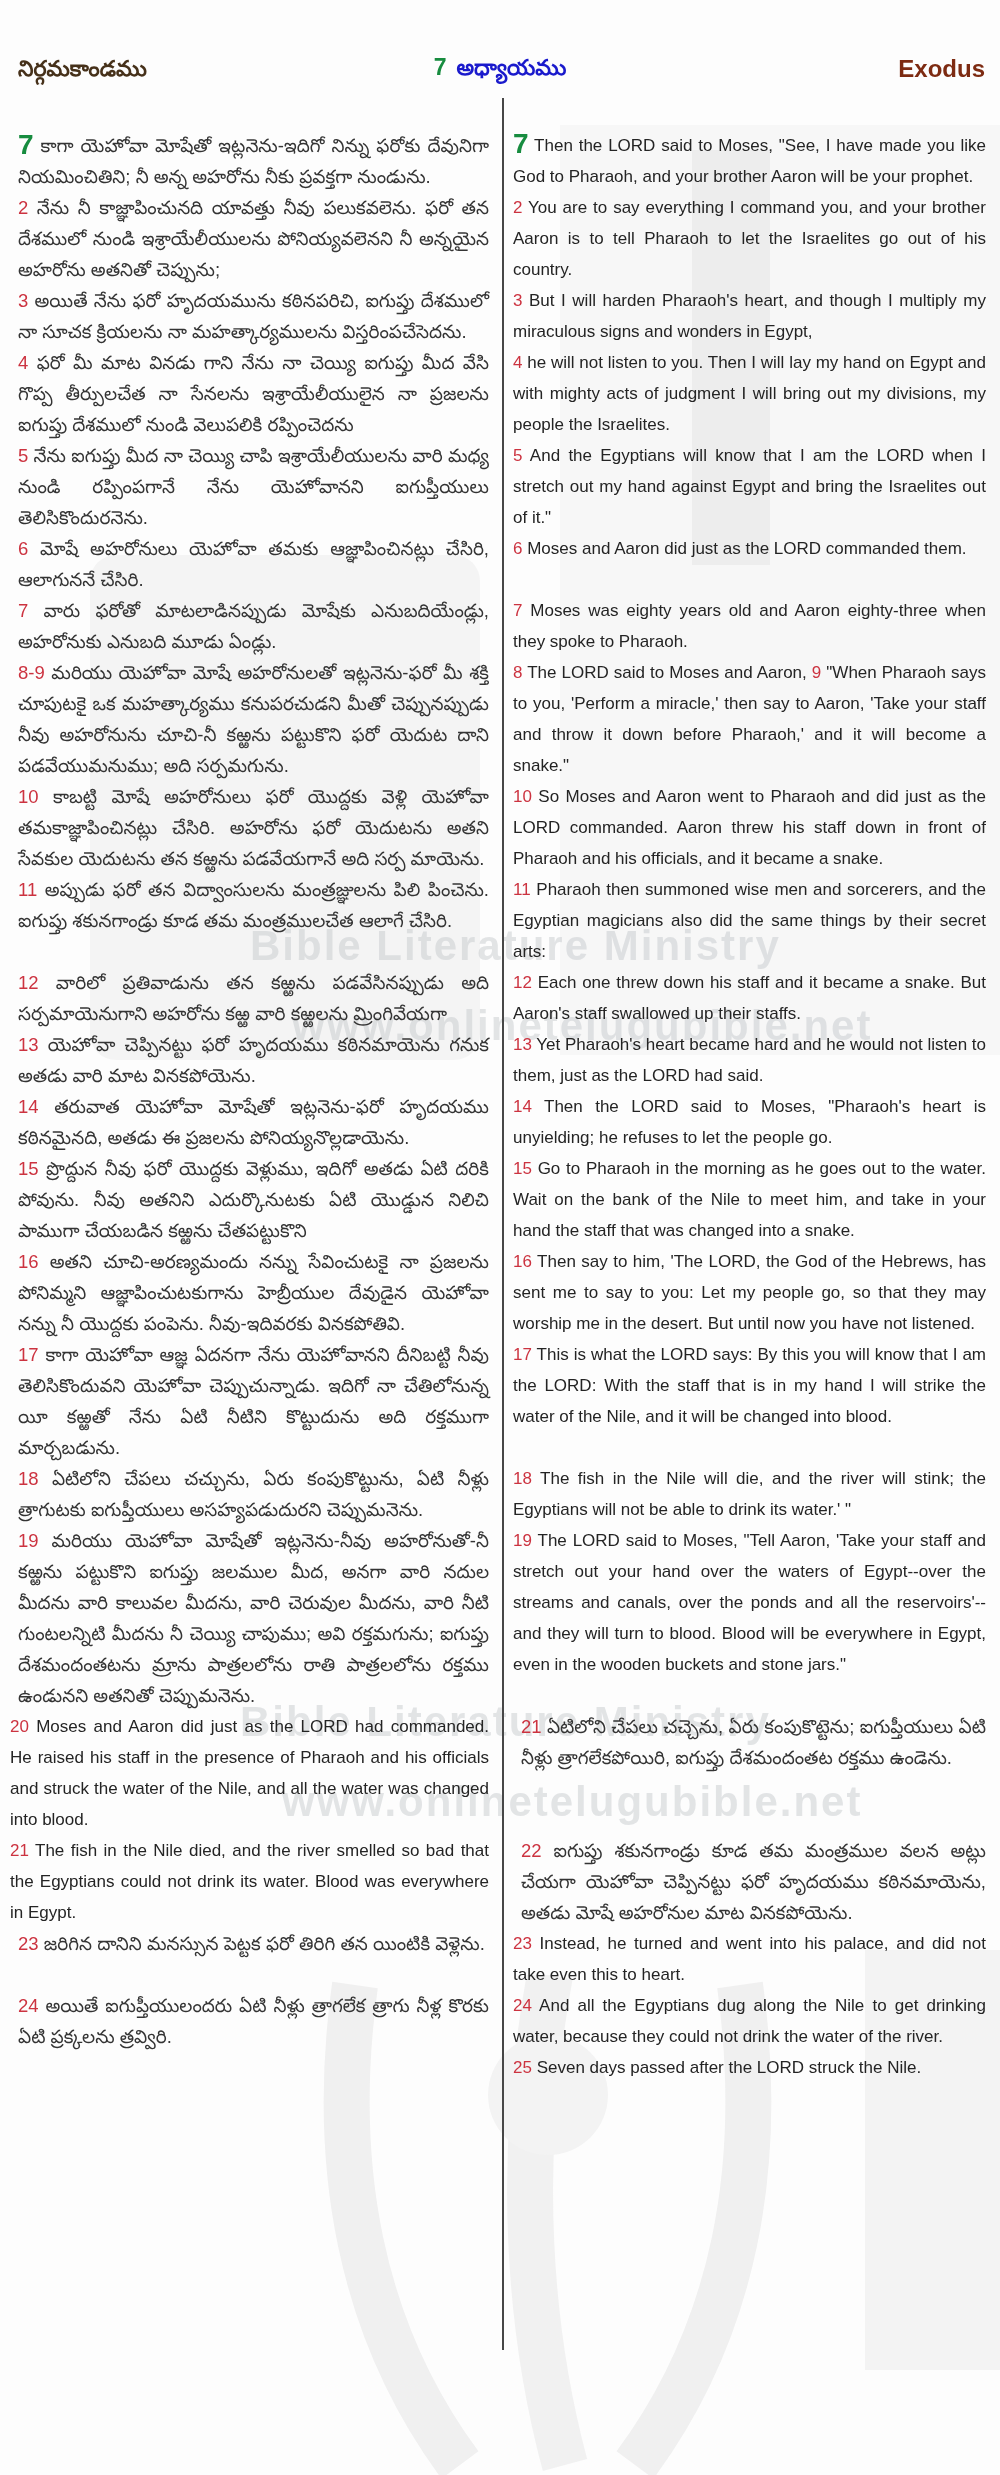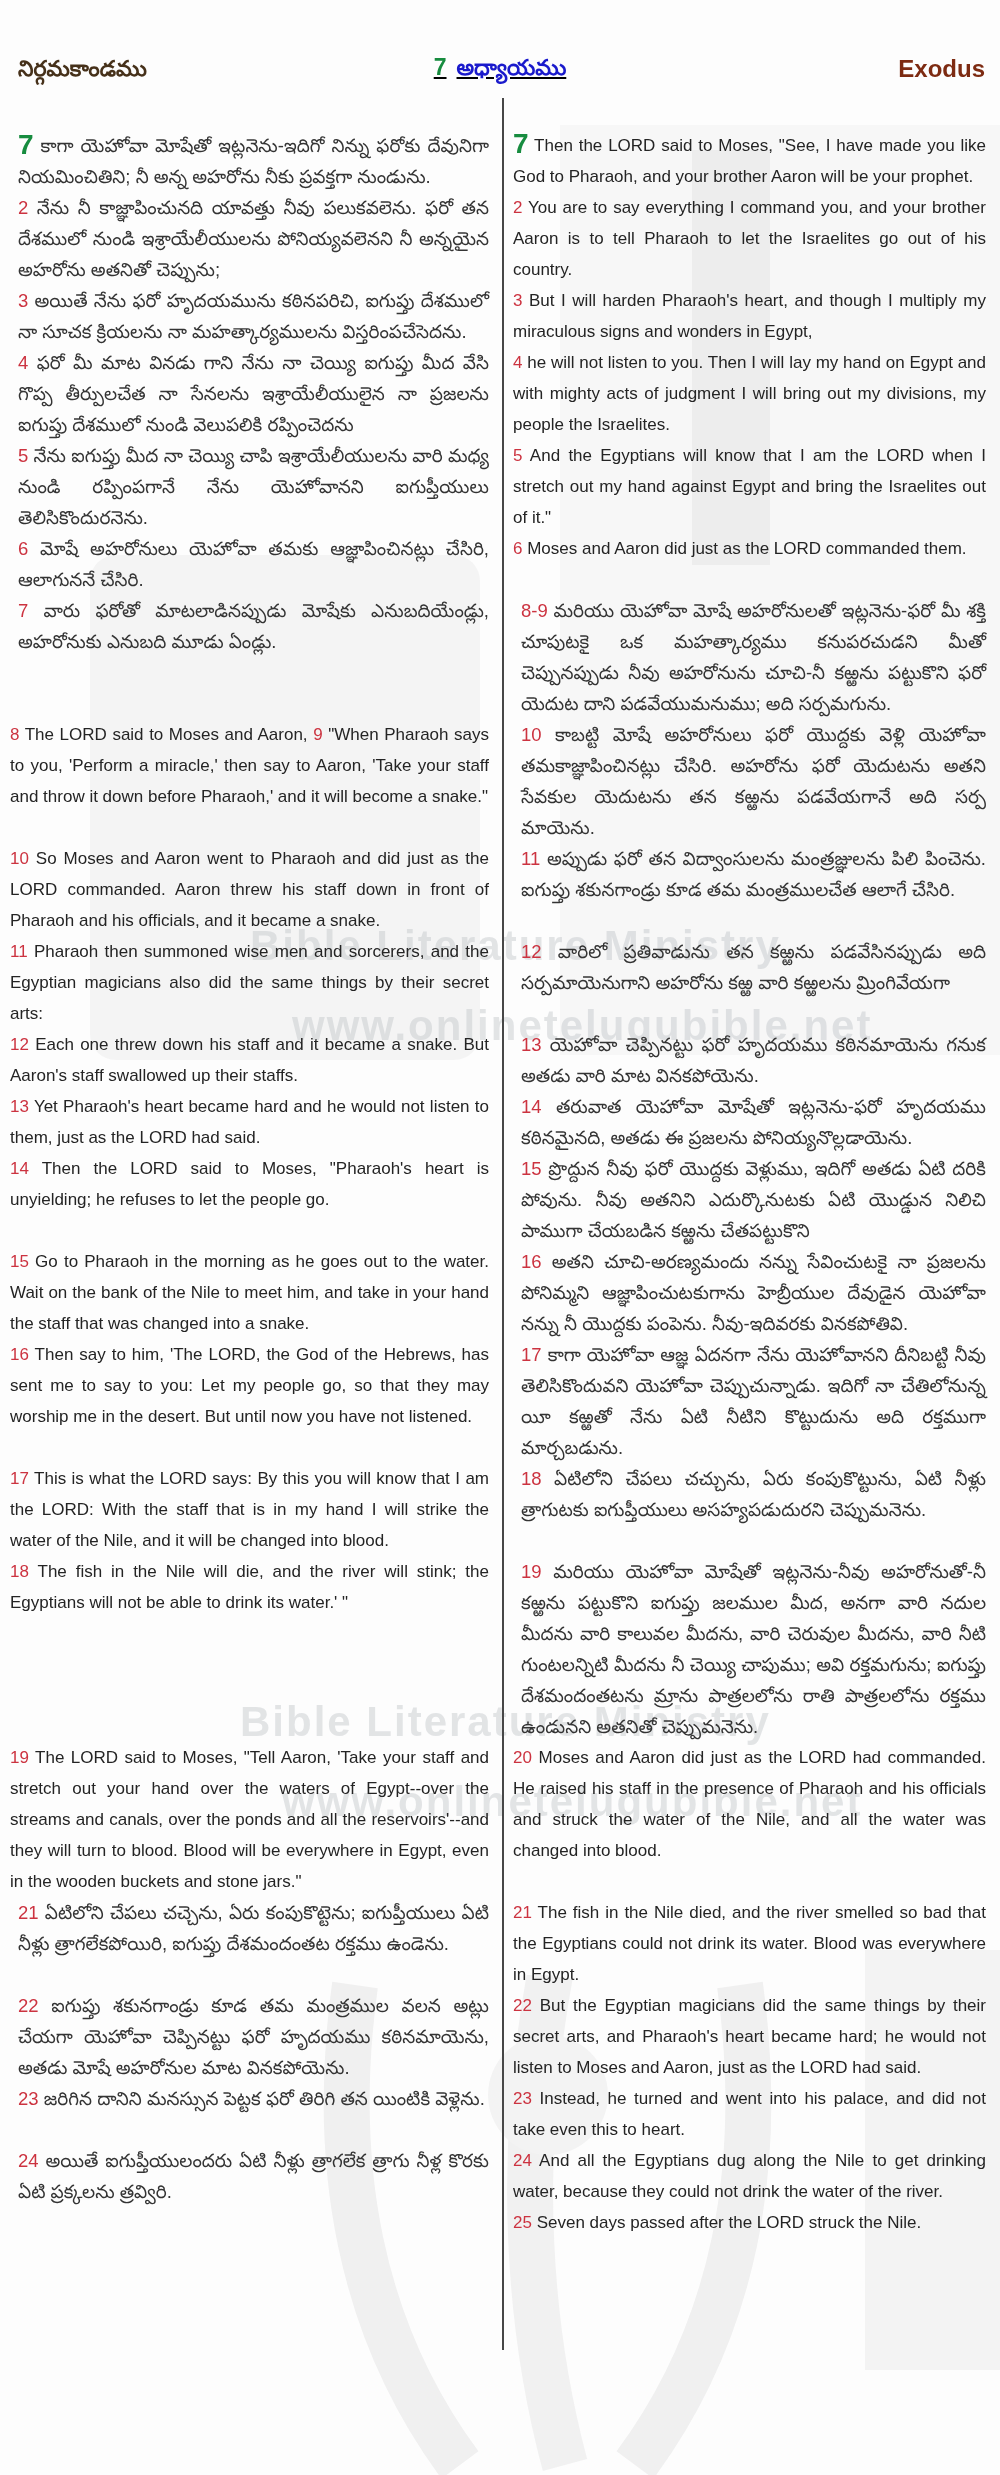--- a/index.html
+++ b/index.html
@@ -6,21 +6,21 @@
   .page{
     position:relative;
     width:1000px;height:2475px;
     background:#fdfdfd;
     font-family:"Liberation Sans", sans-serif;
     overflow:hidden;
   }
   
   .header{position:absolute;top:50px;left:0;right:0;height:42px;z-index:3;}
   .h-left{position:absolute;left:18px;top:6px;font-size:22px;font-weight:bold;color:var(--c-header-left);}
-  .h-center{position:absolute;left:0;right:0;top:4px;text-align:center;font-size:22px;font-weight:bold;text-decoration:underline;}
+  .h-center{position:absolute;left:0;right:0;top:4px;text-align:center;font-size:22px;font-weight:bold;}
   .h-chap{color:var(--c-chapter);margin-right:10px;font-size:23px;}
   .h-title{color:var(--c-header-center);}
   .h-right{position:absolute;right:15px;top:5px;font-size:24px;font-weight:bold;color:var(--c-header-right);}
   
   .photo-wm{position:absolute;z-index:0;}
   #ph1{left:560px;top:125px;width:440px;height:930px;background:#f4f4f4;opacity:.7;}
   #ph2{left:90px;top:555px;width:390px;height:505px;background:#efefef;opacity:.65;border-radius:26px;}
   #ph3{left:692px;top:150px;width:78px;height:415px;background:#e6e6e6;opacity:.55;}
   #ph4{left:865px;top:1950px;width:135px;height:420px;background:#ededed;opacity:.6;}
   .wm-text{
@@ -114,20 +114,23 @@
       </div>
       <div class="cell te">
         <p><span class="vnum">6</span> <span>మోషే అహరోనులు యెహోవా తమకు ఆజ్ఞాపించినట్లు చేసిరి, ఆలాగుననే చేసిరి.</span> </p>
       </div>
       <div class="cell en">
         <p><span class="vnum">6</span> <span>Moses and Aaron did just as the LORD commanded them.</span> </p>
       </div>
       <div class="cell te">
         <p><span class="vnum">7</span> <span>వారు ఫరోతో మాటలాడినప్పుడు మోషేకు ఎనుబదియేండ్లు, అహరోనుకు ఎనుబది మూడు ఏండ్లు.</span> </p>
       </div>
+      <div class="cell en">
+        <p><span class="vnum">7</span> <span>Moses was eighty years old and Aaron eighty-three when they spoke to Pharaoh.</span> </p>
+      </div>
       <div class="cell te">
         <p><span class="vnum">8-9</span> <span>మరియు యెహోవా మోషే అహరోనులతో ఇట్లనెను-ఫరో మీ శక్తి చూపుటకై ఒక మహత్కార్యము కనుపరచుడని మీతో చెప్పునప్పుడు నీవు అహరోనును చూచి-నీ కఱ్ఱను పట్టుకొని ఫరో యెదుట దాని పడవేయుమనుము; అది సర్పమగును.</span> </p>
       </div>
       <div class="cell en">
         <p><span class="vnum">8</span> <span>The LORD said to Moses and Aaron,</span> <span class="vnum">9</span> <span>"When Pharaoh says to you, 'Perform a miracle,' then say to Aaron, 'Take your staff and throw it down before Pharaoh,' and it will become a snake."</span> </p>
       </div>
       <div class="cell te">
         <p><span class="vnum">10</span> <span>కాబట్టి మోషే అహరోనులు ఫరో యొద్దకు వెళ్లి యెహోవా తమకాజ్ఞాపించినట్లు చేసిరి. అహరోను ఫరో యెదుటను అతని సేవకుల యెదుటను తన కఱ్ఱను పడవేయగానే అది సర్ప మాయెను.</span> </p>
       </div>
       <div class="cell en">
@@ -192,23 +195,20 @@
       </div>
       <div class="cell te">
         <p><span class="vnum">21</span> <span>ఏటిలోని చేపలు చచ్చెను, ఏరు కంపుకొట్టెను; ఐగుప్తీయులు ఏటి నీళ్లు త్రాగలేకపోయిరి, ఐగుప్తు దేశమందంతట రక్తము ఉండెను.</span> </p>
       </div>
       <div class="cell en">
         <p><span class="vnum">21</span> <span>The fish in the Nile died, and the river smelled so bad that the Egyptians could not drink its water. Blood was everywhere in Egypt.</span> </p>
       </div>
       <div class="cell te">
         <p><span class="vnum">22</span> <span>ఐగుప్తు శకునగాండ్రు కూడ తమ మంత్రముల వలన అట్లు చేయగా యెహోవా చెప్పినట్టు ఫరో హృదయము కఠినమాయెను, అతడు మోషే అహరోనుల మాట వినకపోయెను.</span> </p>
       </div>
-      <div class="cell en">
-        <p><span class="vnum">22</span> <span>But the Egyptian magicians did the same things by their secret arts, and Pharaoh's heart became hard; he would not listen to Moses and Aaron, just as the LORD had said.</span> </p>
-      </div>
       <div class="cell te">
         <p><span class="vnum">23</span> <span>జరిగిన దానిని మనస్సున పెట్టక ఫరో తిరిగి తన యింటికి వెళ్లెను.</span> </p>
       </div>
       <div class="cell en">
         <p><span class="vnum">23</span> <span>Instead, he turned and went into his palace, and did not take even this to heart.</span> </p>
       </div>
       <div class="cell te">
         <p><span class="vnum">24</span> <span>అయితే ఐగుప్తీయులందరు ఏటి నీళ్లు త్రాగలేక త్రాగు నీళ్ల కొరకు ఏటి ప్రక్కలను త్రవ్విరి.</span> </p>
       </div>
       <div class="cell en">

